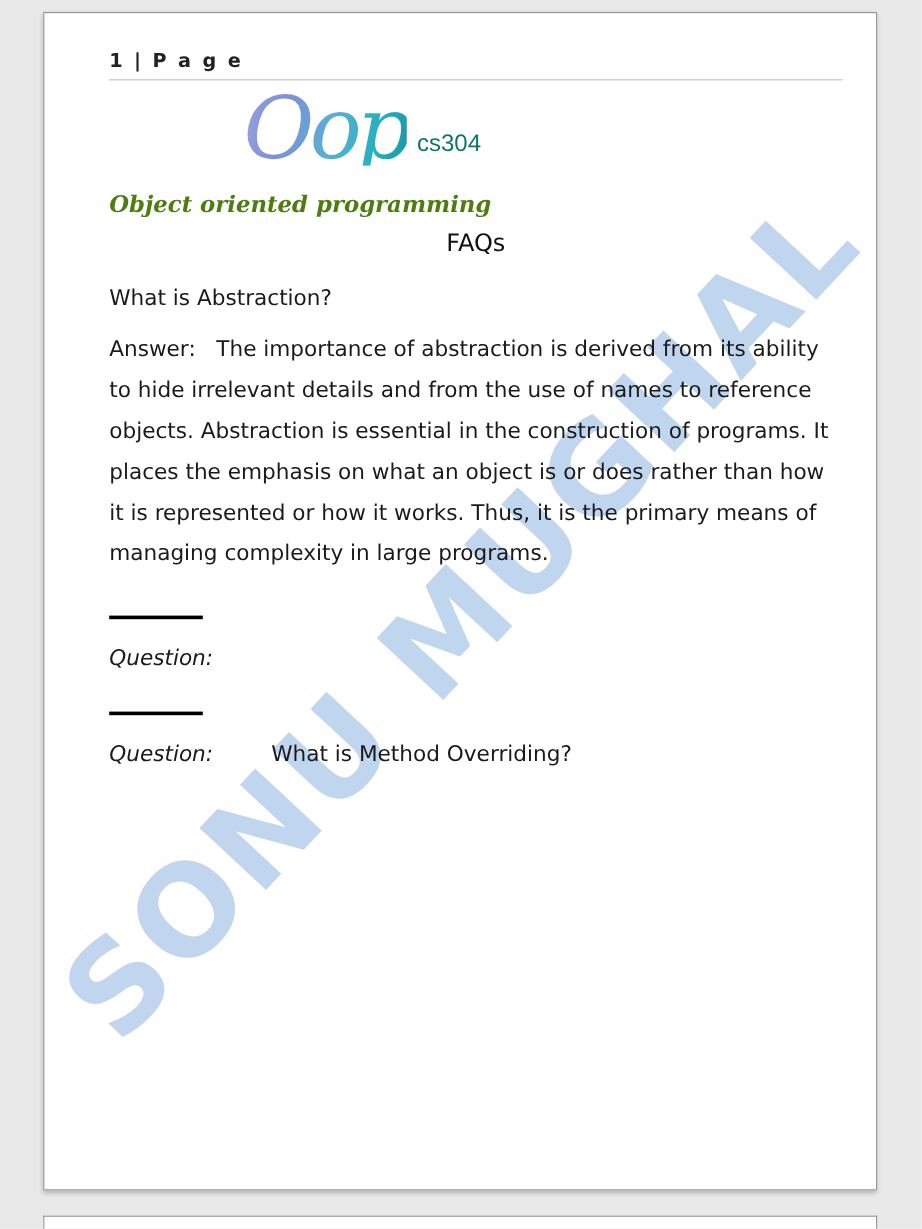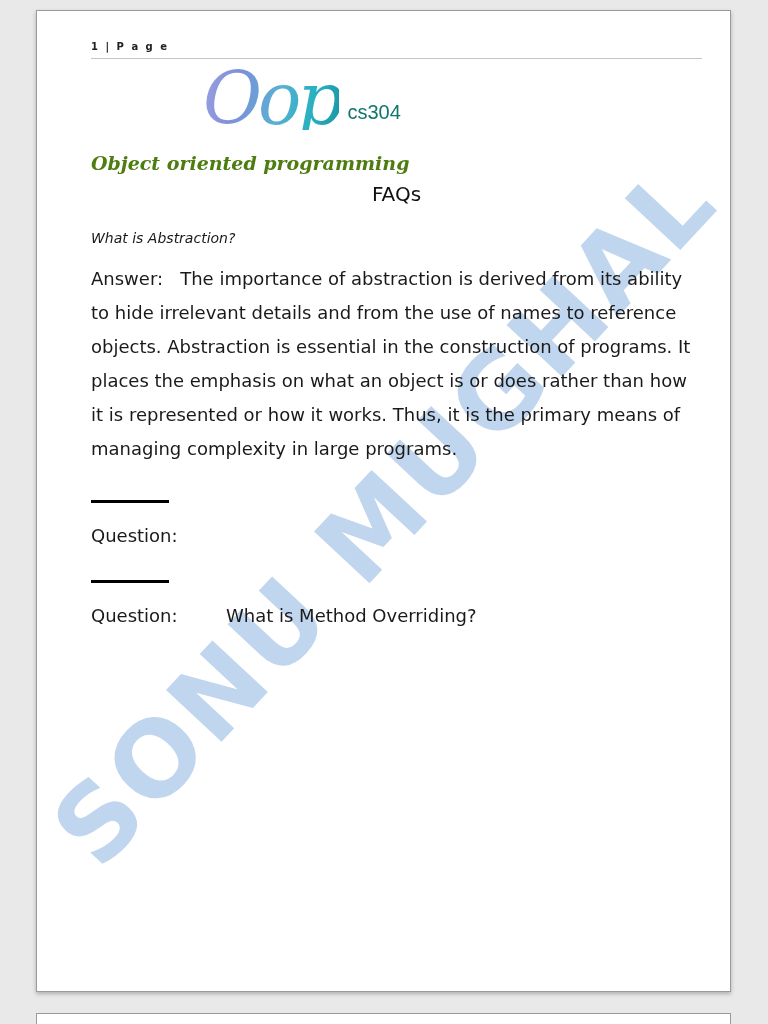--- a/index.html
+++ b/index.html
@@ -36,21 +36,21 @@
     font-size: 104px;
     font-weight: bold;
     letter-spacing: 3px;
     color: #a9c6e8;
     opacity: 0.72;
     white-space: nowrap;
     pointer-events: none;
     font-family: "DejaVu Sans", sans-serif;
   }
   .page-header {
-    font-size: 10px;
+    font-size: 16px;
     font-weight: bold;
     letter-spacing: 2px;
     color: #222;
     padding-bottom: 6px;
     border-bottom: 1px solid #c4c4c4;
     white-space: pre-wrap;
   }
   .logo-row {
     display: flex;
     align-items: flex-end;
@@ -86,42 +86,42 @@
     color: #4d7c0f;
   }
   .doc-title {
     margin-top: 8px;
     text-align: center;
     font-size: 20px;
     color: #111;
   }
   .question-single {
     margin-top: 24px;
-    font-size: 14px;
-    font-style: italic;
+    font-size: 18px;
   }
   .answer {
     margin-top: 16px;
     font-size: 18px;
     line-height: 34px;
     max-width: 618px;
     white-space: pre-wrap;
   }
   .divider {
     margin-top: 34px;
     width: 78px;
     border-top: 3px solid #000;
   }
   .question-row {
     display: flex;
     margin-top: 22px;
     font-size: 18px;
   }
   .question-label {
     flex: 0 0 135px;
+    font-style: italic;
   }
   .next-sheet {
     position: absolute;
     left: 36px;
     width: 695px;
     top: 1013px;
     height: 11px;
     background: #ffffff;
     border: 1px solid #9a9a9a;
     border-bottom: none;

